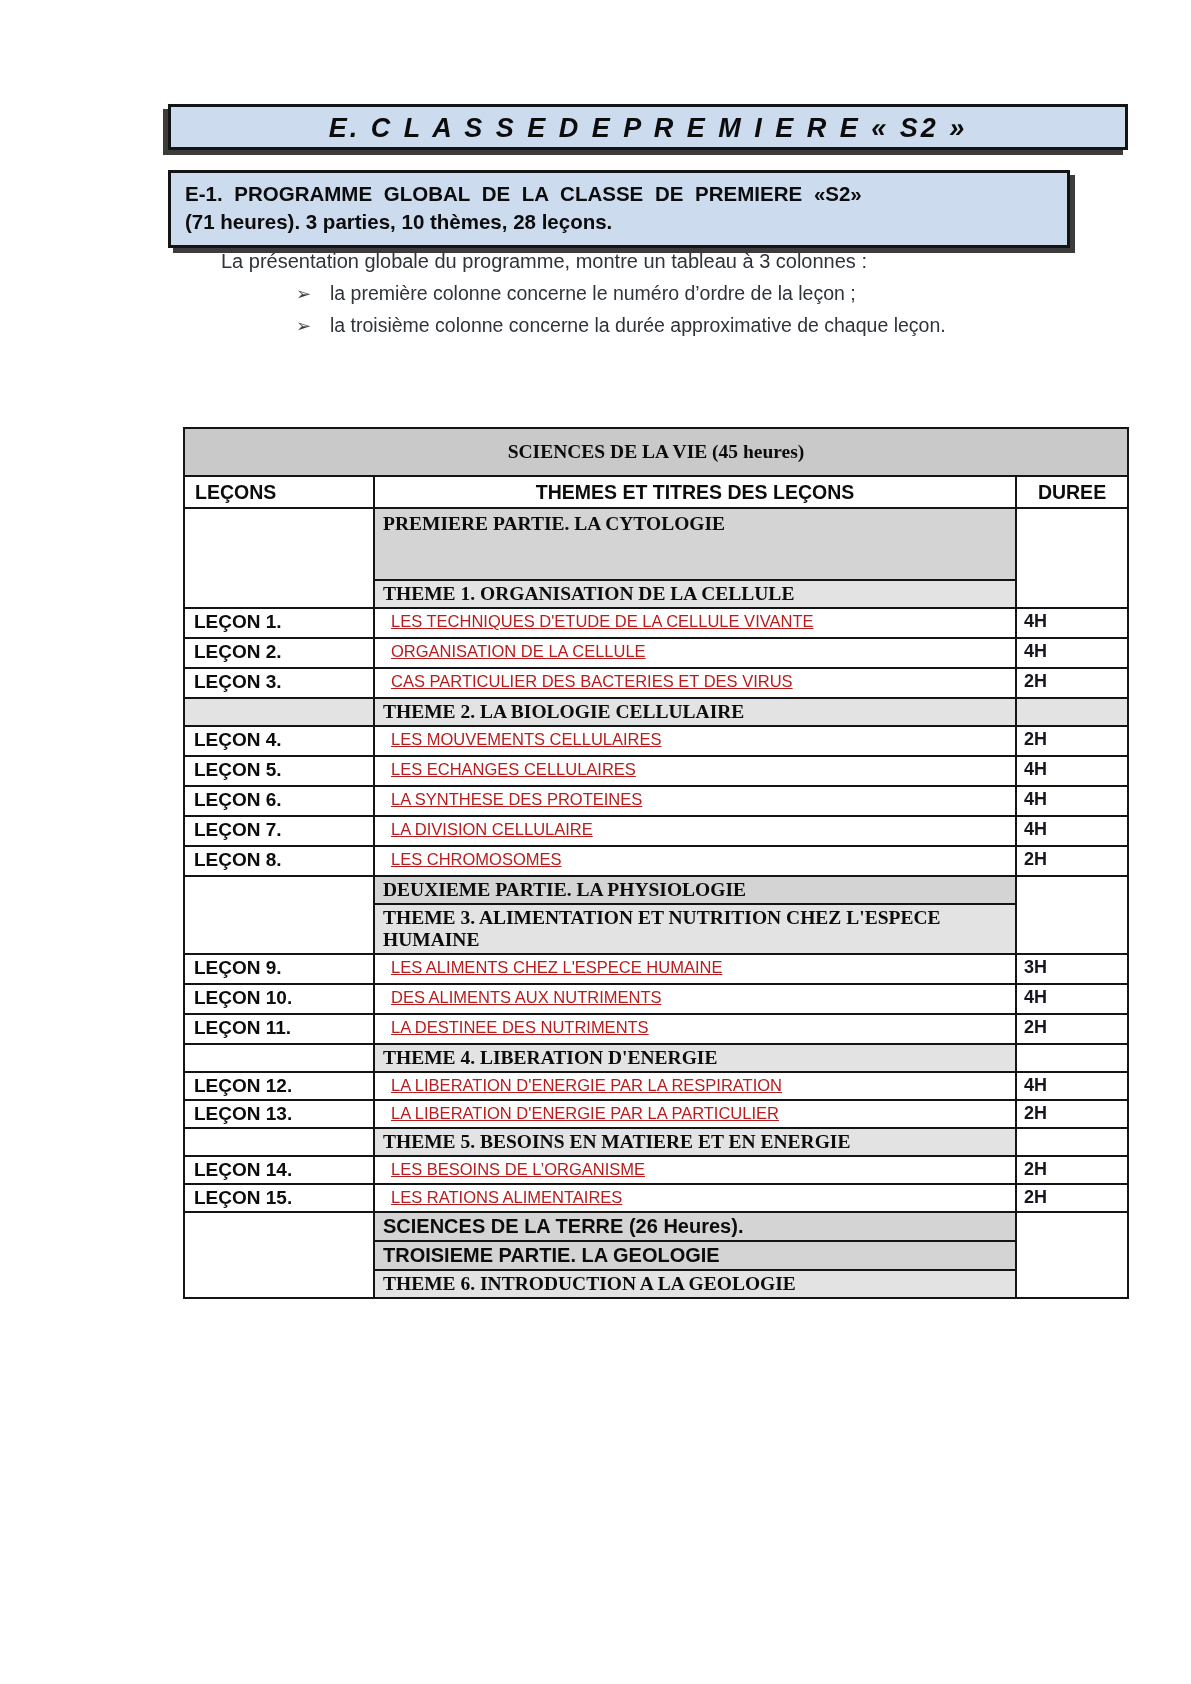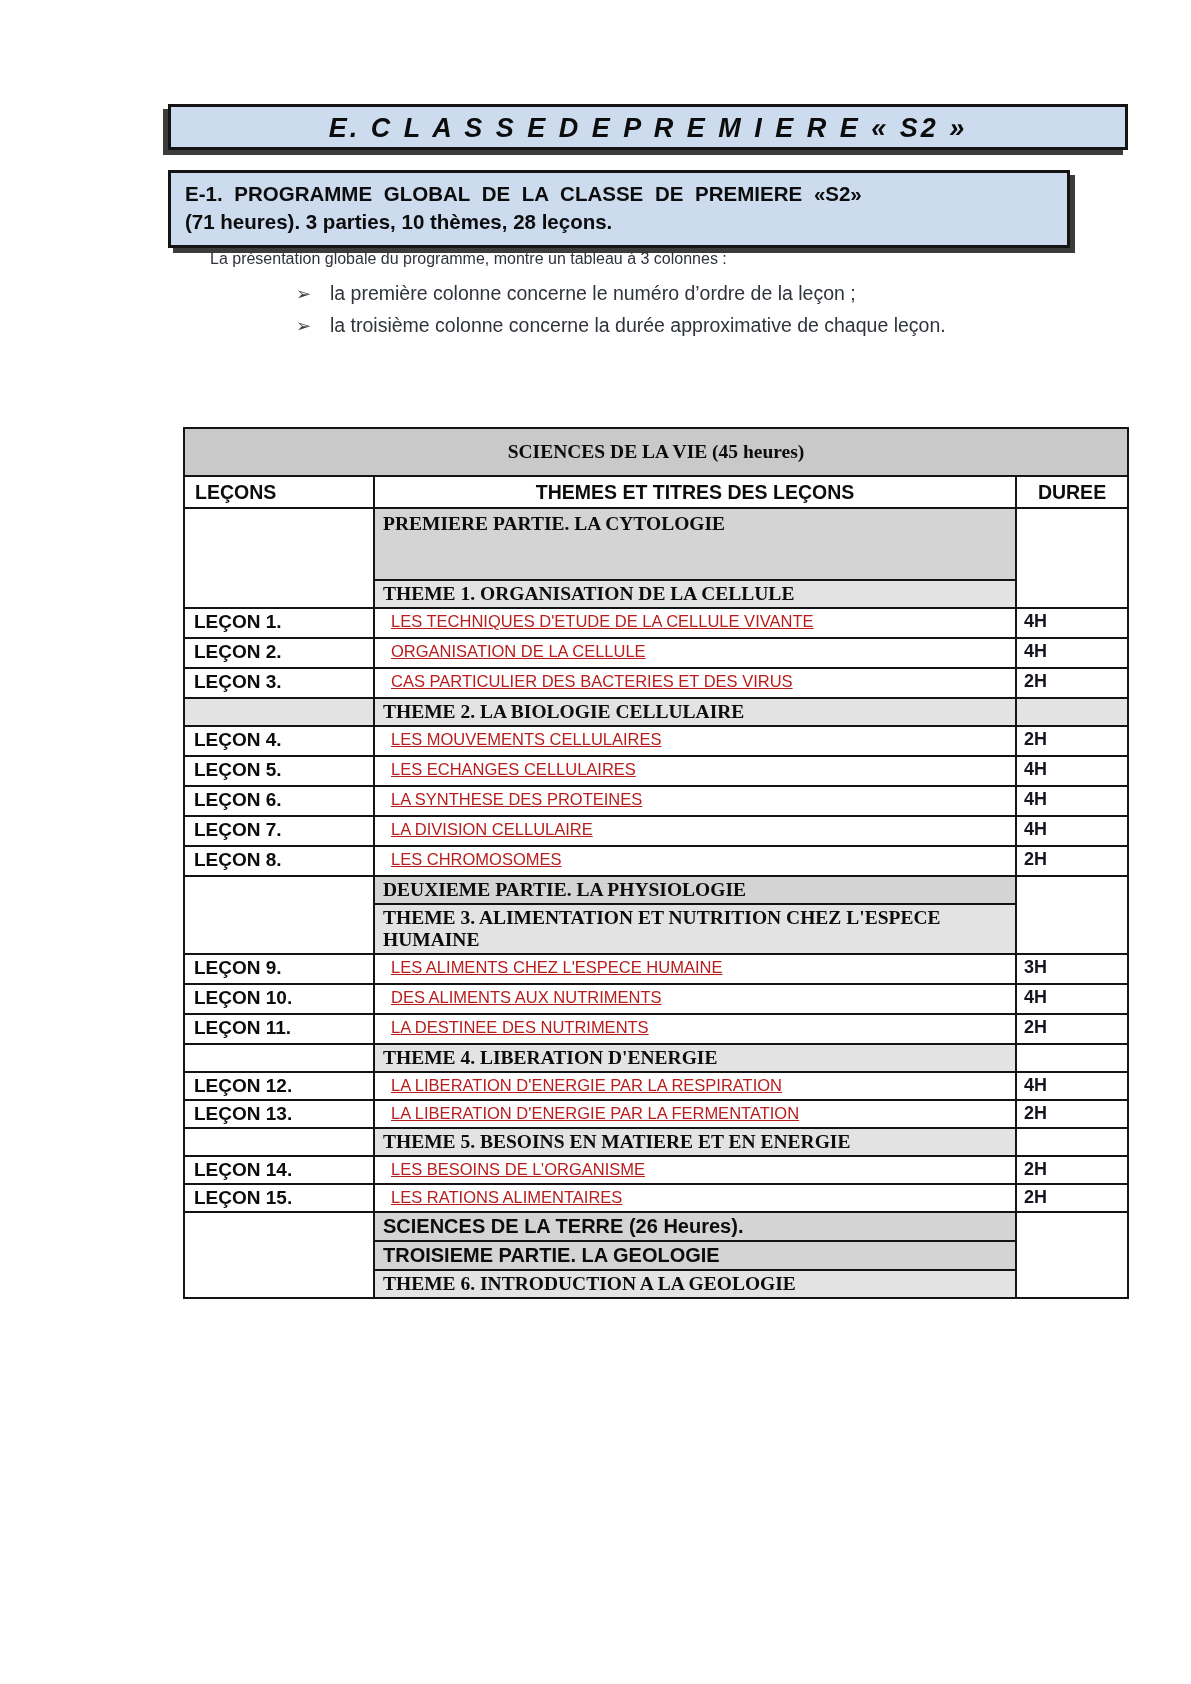--- a/index.html
+++ b/index.html
@@ -26,22 +26,22 @@
     white-space:nowrap;
   }
   .banner2{
     box-sizing:border-box;position:absolute;left:168px;top:170px;width:902px;
     background:var(--banner-blue);border:3px solid var(--border-black);
     box-shadow:5px 5px 0 #3c3c3c;
     padding:7px 14px 9px 14px;font-weight:bold;font-size:20.5px;line-height:28px;color:var(--ink);
   }
   .banner2 .l1{word-spacing:6px;white-space:nowrap;}
   .intro-lead{
-    position:absolute;left:210px;top:250px;margin:0;
-    font-size:16px;color:var(--body-ink);
+    position:absolute;left:221px;top:250px;margin:0;
+    font-size:20px;color:var(--body-ink);
   }
   .bullets{
     position:absolute;left:296px;top:282px;margin:0;padding:0;list-style:none;
     font-size:19.5px;color:var(--body-ink);
   }
   .bullets li{margin-bottom:9px;line-height:22px;}
   .bullets .arrow{display:inline-block;width:34px;color:#3b3f46;font-size:18px;}
   table.program{
     position:absolute;left:183px;top:427px;width:944px;
     border-collapse:collapse;table-layout:fixed;
@@ -205,21 +205,21 @@
         <td class="sec theme serif">THEME 4.   LIBERATION D'ENERGIE</td>
         <td class="empty"></td>
       </tr>
       <tr class="lesson compact">
         <td class="num">LEÇON 12.</td>
         <td class="title">LA LIBERATION D'ENERGIE PAR LA RESPIRATION</td>
         <td class="dur">4H</td>
       </tr>
       <tr class="lesson compact">
         <td class="num">LEÇON 13.</td>
-        <td class="title">LA LIBERATION D'ENERGIE PAR LA FERMENTATION</td>
+        <td class="title">LA LIBERATION D'ENERGIE PAR LA PARTICULIER</td>
         <td class="dur">2H</td>
       </tr>
       <tr class="theme-solo">
         <td class="empty"></td>
         <td class="sec theme serif">THEME 5.  BESOINS EN MATIERE ET EN ENERGIE</td>
         <td class="empty"></td>
       </tr>
       <tr class="lesson compact">
         <td class="num">LEÇON 14.</td>
         <td class="title">LES BESOINS DE L’ORGANISME</td>

